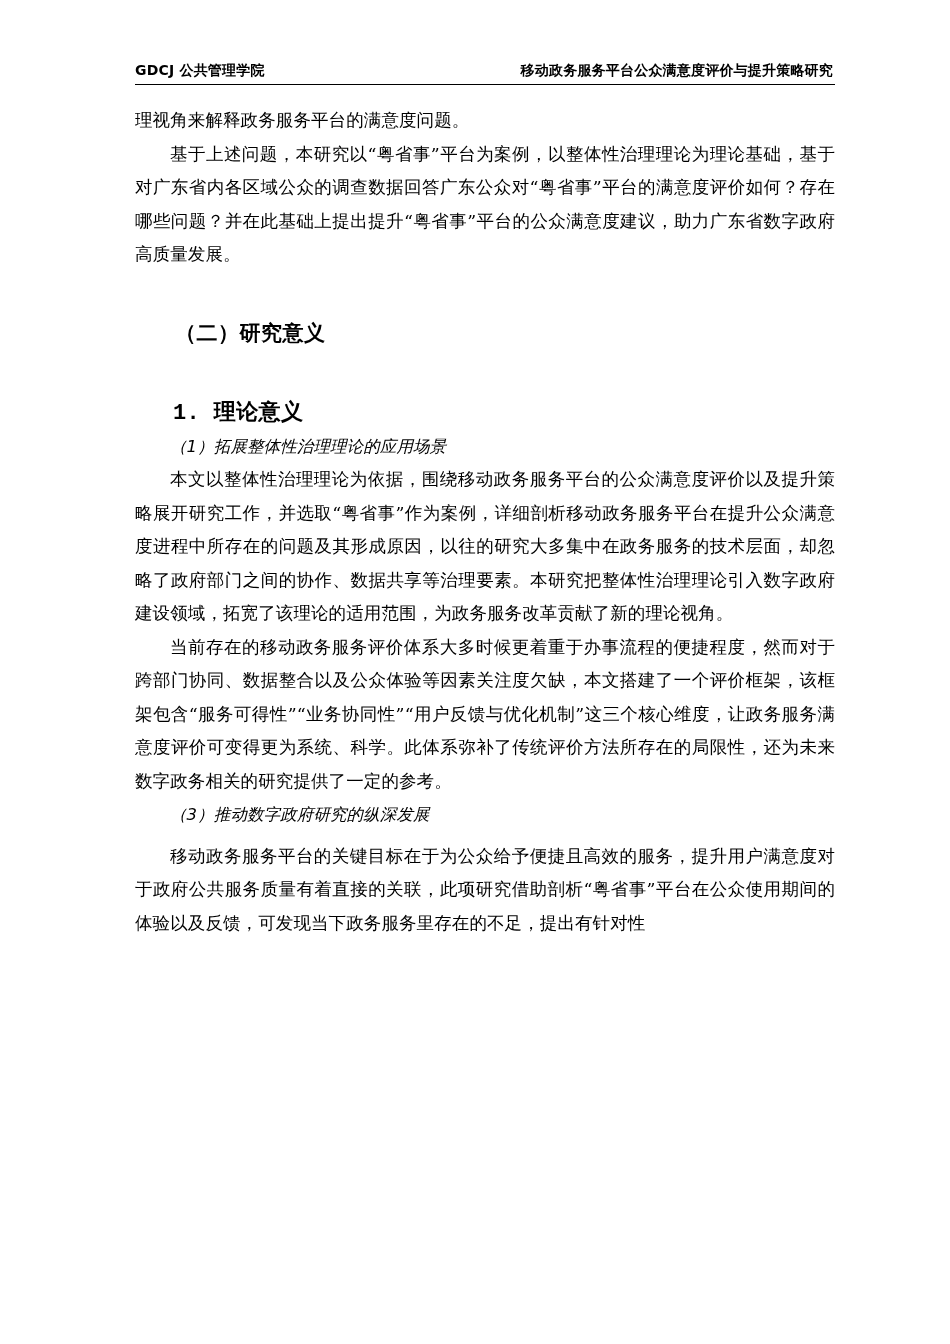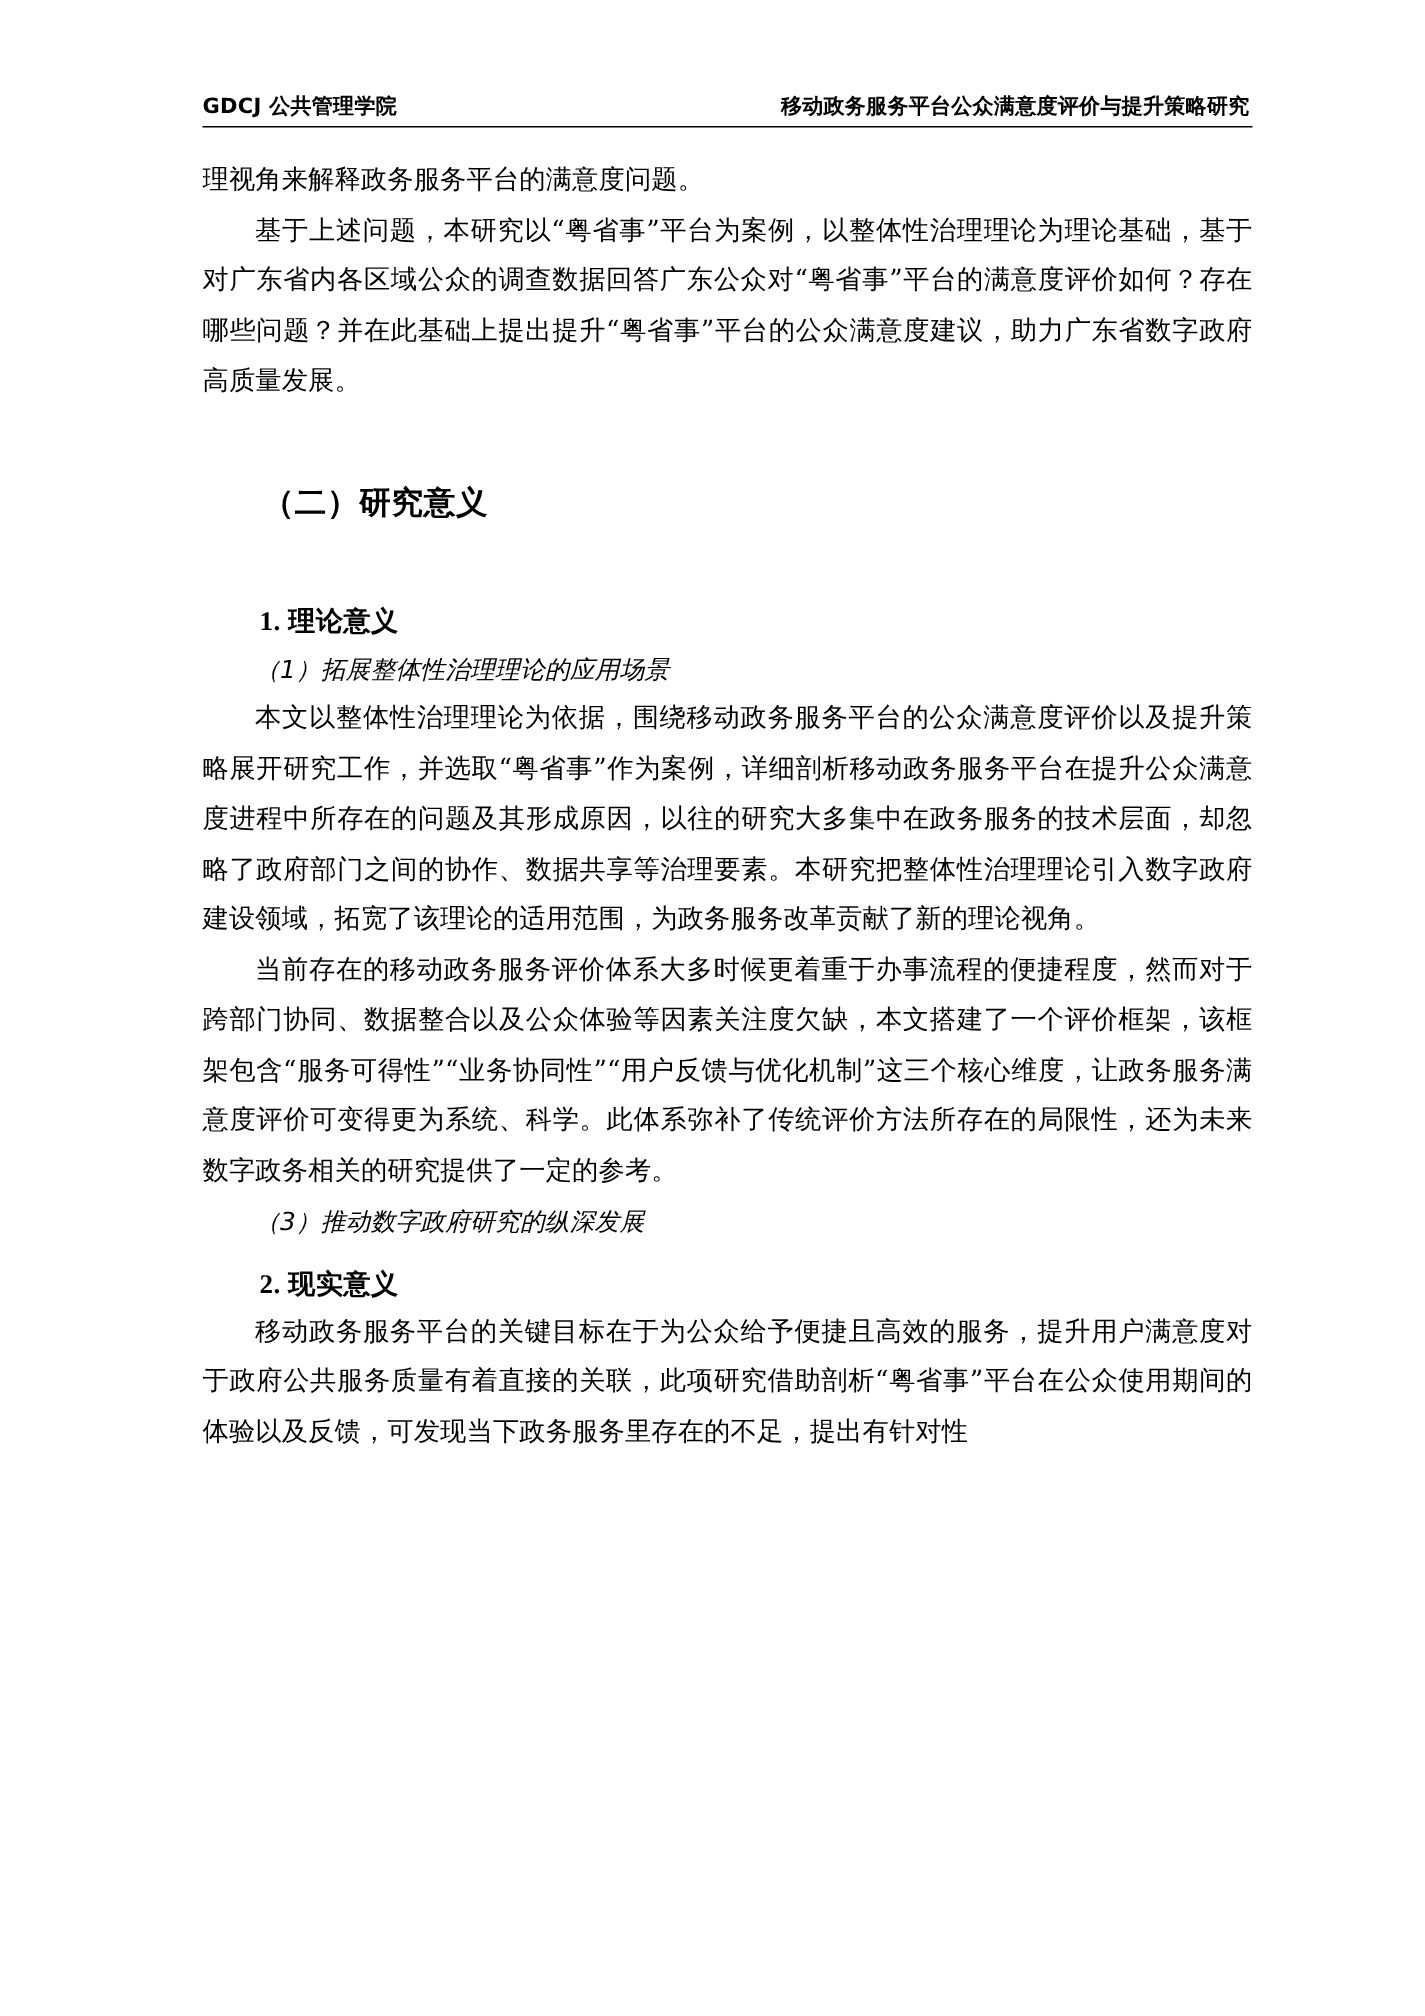--- a/index.html
+++ b/index.html
@@ -62,31 +62,31 @@
     line-height: 33.5px;
     text-align: justify;
     text-justify: inter-ideograph;
     letter-spacing: 0.1px;
   }
   p.indent2 {
     text-indent: 35px;
   }
   h2.heading-l1 {
     margin: 0;
-    font-family: Liberation Serif, serif;
+    font-family: Liberation Mono, monospace;
     font-size: 21px;
     font-weight: bold;
     line-height: 34px;
     text-indent: 40px;
     letter-spacing: 0.5px;
   }
   h3.heading-l2 {
     margin: 0;
-    font-family: Liberation Serif, serif;
-    font-size: 18px;
+    font-family: Liberation Mono, monospace;
+    font-size: 22px;
     font-weight: bold;
     line-height: 32px;
     text-indent: 38px;
     letter-spacing: 0.4px;
   }
   p.sub-heading {
     margin: 0;
     font-family: "DejaVu Sans", sans-serif;
     font-size: 16.5px;
     font-weight: normal;
@@ -138,21 +138,20 @@
     <p class="body-text indent2">本文以整体性治理理论为依据，围绕移动政务服务平台的公众满意度评价以及提升策略展开研究工作，并选取“粤省事”作为案例，详细剖析移动政务服务平台在提升公众满意度进程中所存在的问题及其形成原因，以往的研究大多集中在政务服务的技术层面，却忽略了政府部门之间的协作、数据共享等治理要素。本研究把整体性治理理论引入数字政府建设领域，拓宽了该理论的适用范围，为政务服务改革贡献了新的理论视角。</p>
 
 
     <p class="body-text indent2">当前存在的移动政务服务评价体系大多时候更着重于办事流程的便捷程度，然而对于跨部门协同、数据整合以及公众体验等因素关注度欠缺，本文搭建了一个评价框架，该框架包含“服务可得性”“业务协同性”“用户反馈与优化机制”这三个核心维度，让政务服务满意度评价可变得更为系统、科学。此体系弥补了传统评价方法所存在的局限性，还为未来数字政务相关的研究提供了一定的参考。</p>
 
     <p class="sub-heading">（3）推动数字政府研究的纵深发展</p>
 
 
     <div class="gap-xs"></div>
 
-    <h3 class="heading-l2">2. 现实意义</h3>
 
 
     <p class="body-text indent2">移动政务服务平台的关键目标在于为公众给予便捷且高效的服务，提升用户满意度对于政府公共服务质量有着直接的关联，此项研究借助剖析“粤省事”平台在公众使用期间的体验以及反馈，可发现当下政务服务里存在的不足，提出有针对性</p>
 
   </div>
 
 
 </div>
 
 </body></html>

